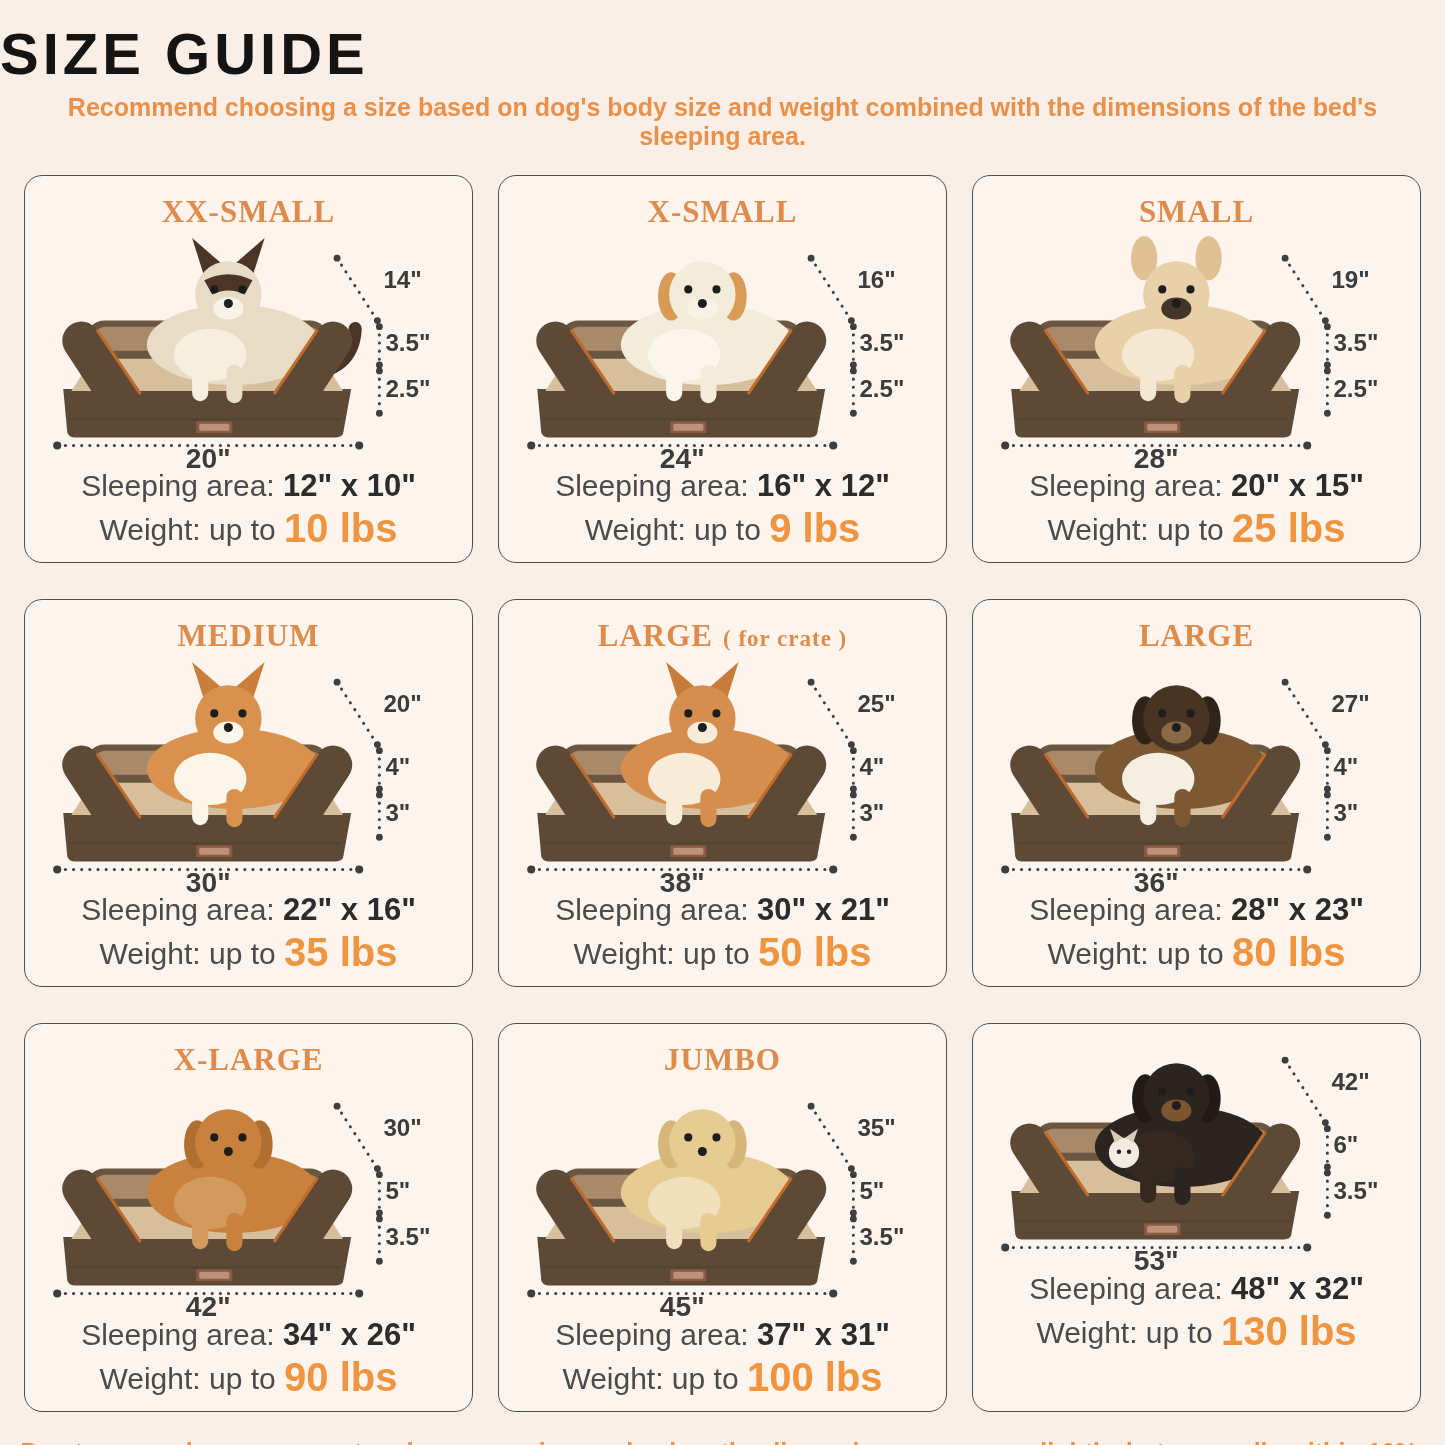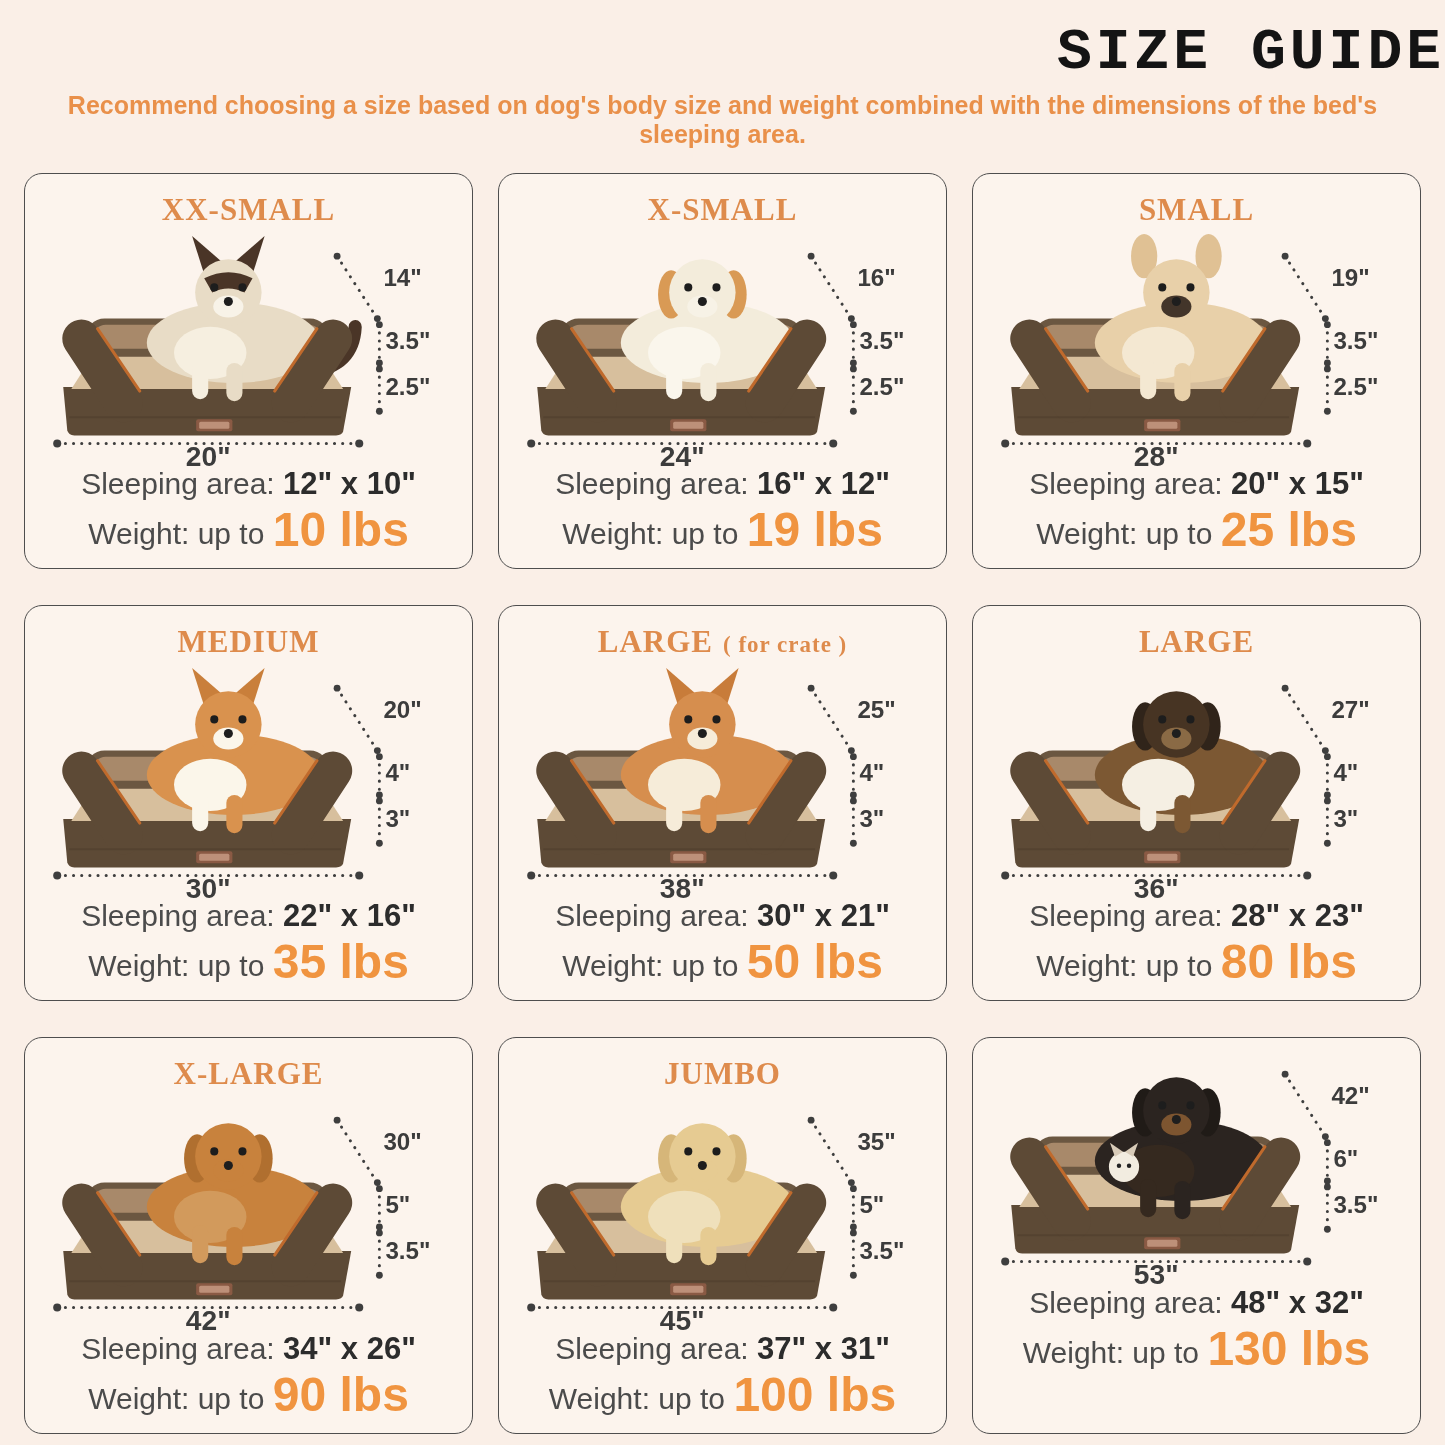--- a/index.html
+++ b/index.html
@@ -2,22 +2,22 @@
 <html><head>
 <meta charset="utf-8">
 <style>
   html,body{margin:0;padding:0}
   body{
     width:1445px;height:1445px;overflow:hidden;
     background:#faefe7;
     font-family:"Liberation Sans",sans-serif;
   }
   .page-title{
-    margin:20px 0 4px;text-align:right;
-    font-family:Liberation Mono, monospace;font-weight:700;
+    margin:20px 0 4px;text-align:left;
+    font-family:Liberation Sans, sans-serif;font-weight:700;
     font-size:58px;letter-spacing:4px;color:#141414;
   }
   .page-subtitle{
     margin:6px 14px 24px;text-align:center;
     font-weight:700;font-size:25px;color:#e9904a;
   }
   .grid{
     display:grid;grid-template-columns:repeat(3,449px);
     column-gap:25px;row-gap:36px;justify-content:center;
   }
@@ -32,21 +32,21 @@
     font-size:31px;letter-spacing:1px;color:#de8b4c;line-height:1.15;
   }
   .card-title .note{font-size:23px;margin-left:10px}
   .card-title .note:empty{display:none}
   .figure{position:relative;width:100%;margin-top:2px}
   .figure svg{display:block;width:100%;height:auto}
   .line{text-align:center;margin:0;color:#4b4b4b}
   .sleep{font-size:30px;margin-top:0}
   .sval{font-weight:700;color:#2c2c2c;font-size:31px}
   .weight{font-size:30px;margin-top:4px}
-  .wval{font-weight:700;color:#f09440;font-size:48px;line-height:1;vertical-align:-2px}
+  .wval{font-weight:700;color:#f09440;font-size:40px;line-height:1;vertical-align:-2px}
   .page-footer{
     margin:26px 12px 0;text-align:center;
     font-weight:700;font-size:25px;color:#e9904a;
   }
   .dim{font-family:"Liberation Sans",sans-serif;font-weight:700;font-size:24px;fill:#3c3c3c}
   .dim-w{font-size:28px}
   .dots{fill:none;stroke:#3e3e3e;stroke-width:3;stroke-dasharray:0.1 8;stroke-linecap:round}
   .enddot{fill:#3e3e3e;stroke:none}
 </style>
 </head>
@@ -163,21 +163,21 @@
       <circle class="enddot" cx="30" cy="212" r="4"></circle>
             <circle class="enddot" cx="330" cy="212" r="4"></circle>
     </g>
     <text class="dim" x="354" y="56">16"</text>
     <text class="dim" x="356" y="118">3.5"</text>
     <text class="dim" x="356" y="164">2.5"</text>
     <text class="dim dim-w" x="180" y="234" text-anchor="middle">24"</text>
   </svg>
       </div>
     <p class="line sleep"><span>Sleeping area:</span> <span class="sval">16" x 12"</span></p>
-    <p class="line weight"><span>Weight: up to</span> <span class="wval">19 lbs</span></p>
+    <p class="line weight"><span>Weight: up to</span> <span class="wval">9 lbs</span></p>
   </section>
 
   <section class="card">
     <h2 class="card-title"><span>SMALL</span></h2>
     <div class="figure">
         <svg viewBox="0 0 440 235" xmlns="http://www.w3.org/2000/svg">
     <g>
       <path d="M36,156 L322,156 L314,200 Q313,204 307,204 L47,204 Q41,204 40,199 Z" fill="#5d4a36"></path>
       <path d="M66,124 L292,124 L314,158 L44,158 Z" fill="#d7bf9d"></path>
       <rect x="58" y="88" width="242" height="38" rx="19" fill="#6b5741"></rect>

